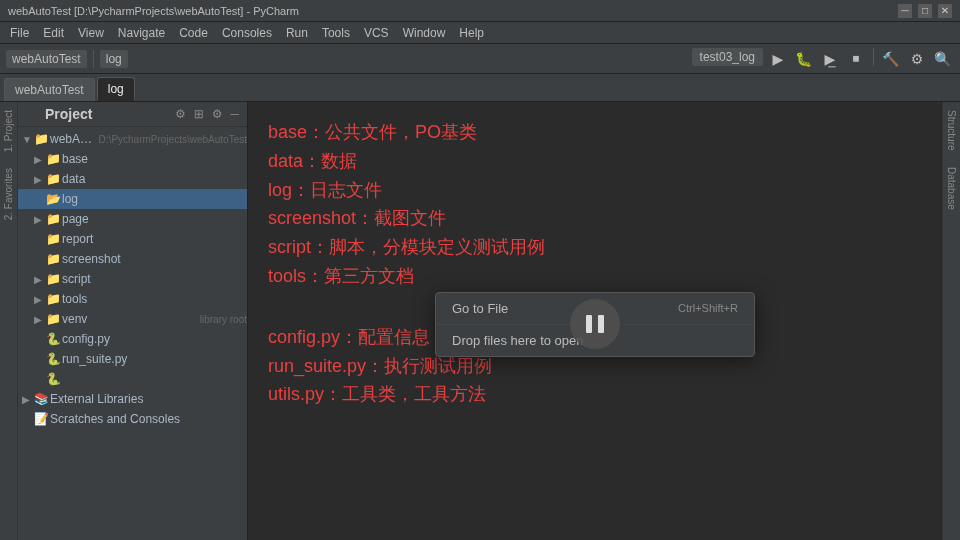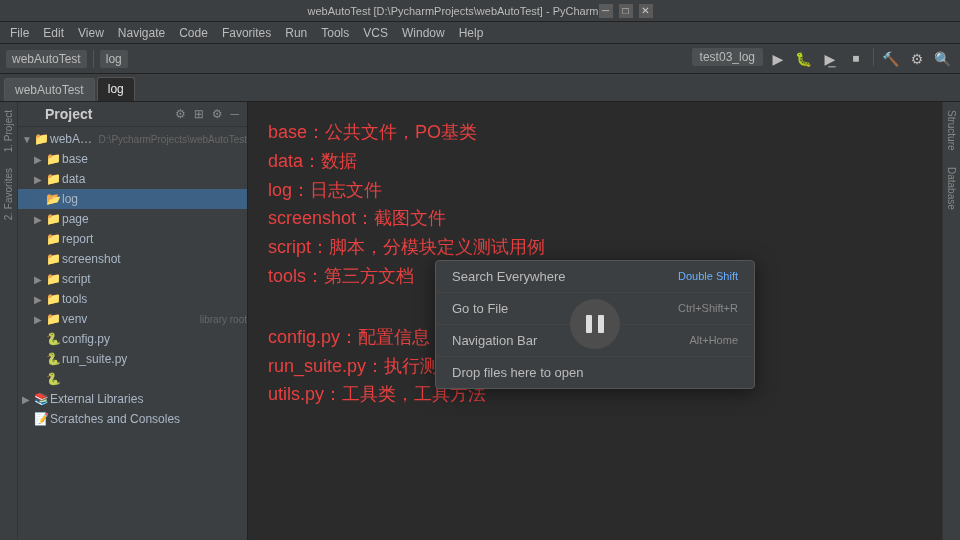--- a/index.html
+++ b/index.html
@@ -12,21 +12,21 @@
       background: #2b2b2b;
       color: #a9b7c6;
     }
 
     
     #title-bar {
       height: 22px;
       background: #3c3f41;
       display: flex;
       align-items: center;
-      justify-content: center;
+      justify-content: space-between;
       padding: 0 8px;
       border-bottom: 1px solid #222;
     }
     #title-text {
       font-size: 11px;
       color: #bbb;
     }
     #title-controls {
       display: flex;
       gap: 6px;
@@ -380,21 +380,21 @@
   </div>
 </div>
 
 <div id="menu-bar">
 
 <span class="menu-item">File</span>
     <span class="menu-item">Edit</span>
     <span class="menu-item">View</span>
     <span class="menu-item">Navigate</span>
     <span class="menu-item">Code</span>
-    <span class="menu-item">Favorites</span>
+    <span class="menu-item">Consoles</span>
     <span class="menu-item">Run</span>
     <span class="menu-item">Tools</span>
     <span class="menu-item">VCS</span>
     <span class="menu-item">Window</span>
     <span class="menu-item">Help</span>
   </div>
 
 <div id="toolbar">
   <span class="toolbar-label">webAutoTest</span>
   <span class="toolbar-sep"></span>
@@ -545,30 +545,22 @@
         <div class="editor-line">tools：第三方文档</div>
         <div style="height:32px"></div>
         <div class="editor-line">config.py：配置信息</div>
         <div class="editor-line">run_suite.py：执行测试用例</div>
         <div class="editor-line">utils.py：工具类，工具方法</div>
       </div>
 
       <div id="popup-overlay">
         <div id="popup">
           <div class="popup-item">
-            <span>Search Everywhere</span>
-            <span class="popup-shortcut blue">Double Shift</span>
-          </div>
-          <div class="popup-item">
             <span>Go to File</span>
             <span class="popup-shortcut">Ctrl+Shift+R</span>
-          </div>
-          <div class="popup-item">
-            <span>Navigation Bar</span>
-            <span class="popup-shortcut">Alt+Home</span>
           </div>
           <div class="popup-item">
             <span>Drop files here to open</span>
           </div>
         </div>
 
         <div id="pause-btn">
           <div class="pause-icon">
             <div class="pause-bar"></div>
             <div class="pause-bar"></div>

